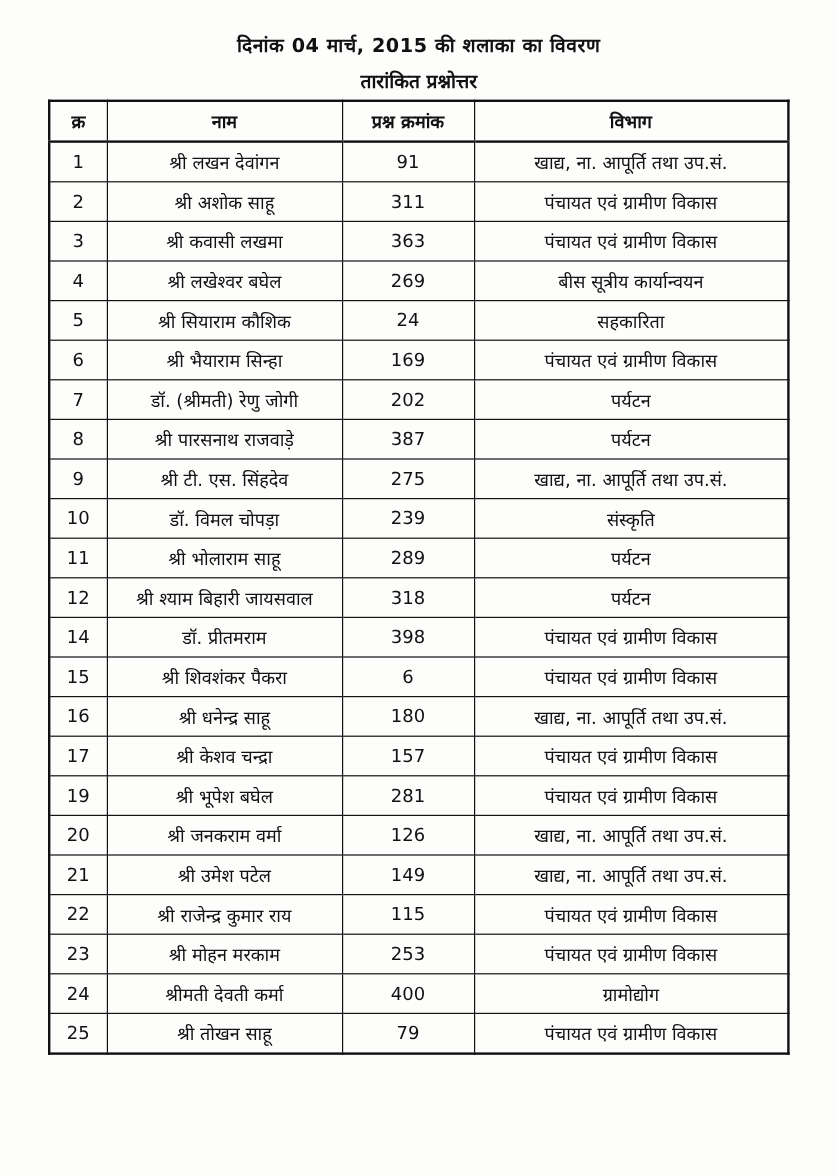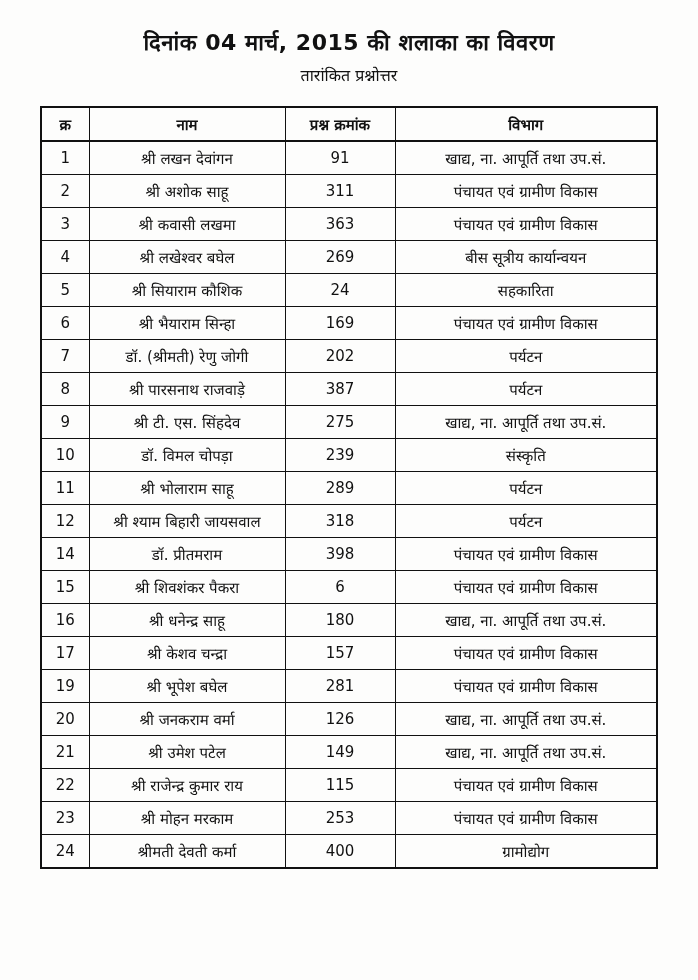--- a/index.html
+++ b/index.html
@@ -12,34 +12,34 @@
   .page {
     position: relative;
     width: 698px;
     height: 980px;
     background: #fdfdfc;
     overflow: hidden;
   }
   .doc-title {
     text-align: center;
     font-weight: bold;
-    font-size: 22px;
+    font-size: 16px;
     letter-spacing: 0.5px;
     padding-top: 26px;
     margin: 0;
   }
   .doc-subtitle {
     text-align: center;
-    font-weight: normal;
+    font-weight: bold;
     font-size: 16px;
     margin: 8px 0 0 0;
   }
   table.sheet {
     border-collapse: collapse;
-    margin: 20px auto 0 auto;
+    margin: 5px auto 0 auto;
     width: 616px;
     table-layout: fixed;
     border: 2.5px solid #111111;
   }
   table.sheet th, table.sheet td {
     border: 1.5px solid #111111;
     font-size: 15px;
     height: 30px;
     padding: 1px 4px;
     overflow: hidden;
@@ -207,15 +207,21 @@
           <td class="cell-name">श्री मोहन मरकाम</td>
           <td class="cell-qno">253</td>
           <td class="cell-dept">पंचायत एवं ग्रामीण विकास</td>
         </tr>
         <tr>
           <td class="cell-serial">24</td>
           <td class="cell-name">श्रीमती देवती कर्मा</td>
           <td class="cell-qno">400</td>
           <td class="cell-dept">ग्रामोद्योग</td>
         </tr>
+        <tr>
+          <td class="cell-serial">25</td>
+          <td class="cell-name">श्री तोखन साहू</td>
+          <td class="cell-qno">79</td>
+          <td class="cell-dept">पंचायत एवं ग्रामीण विकास</td>
+        </tr>
       </tbody>
   </table>
 </div>
 
 </body></html>

